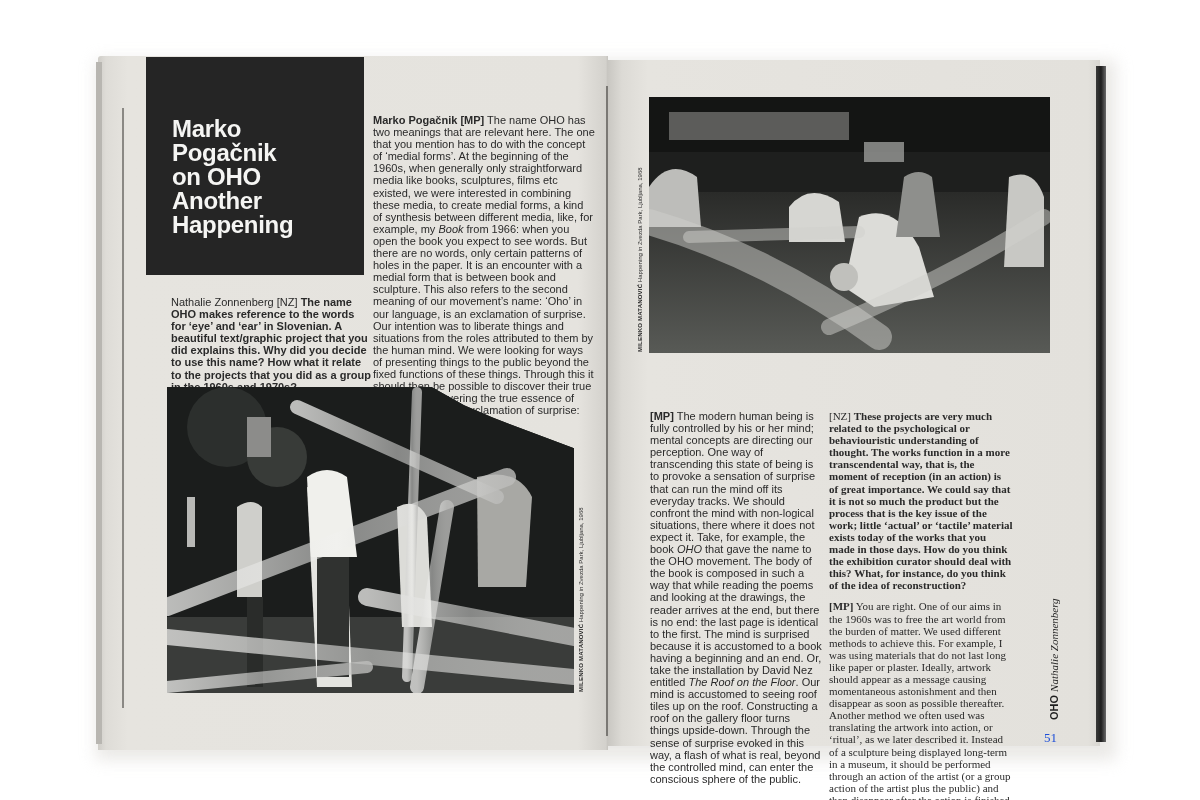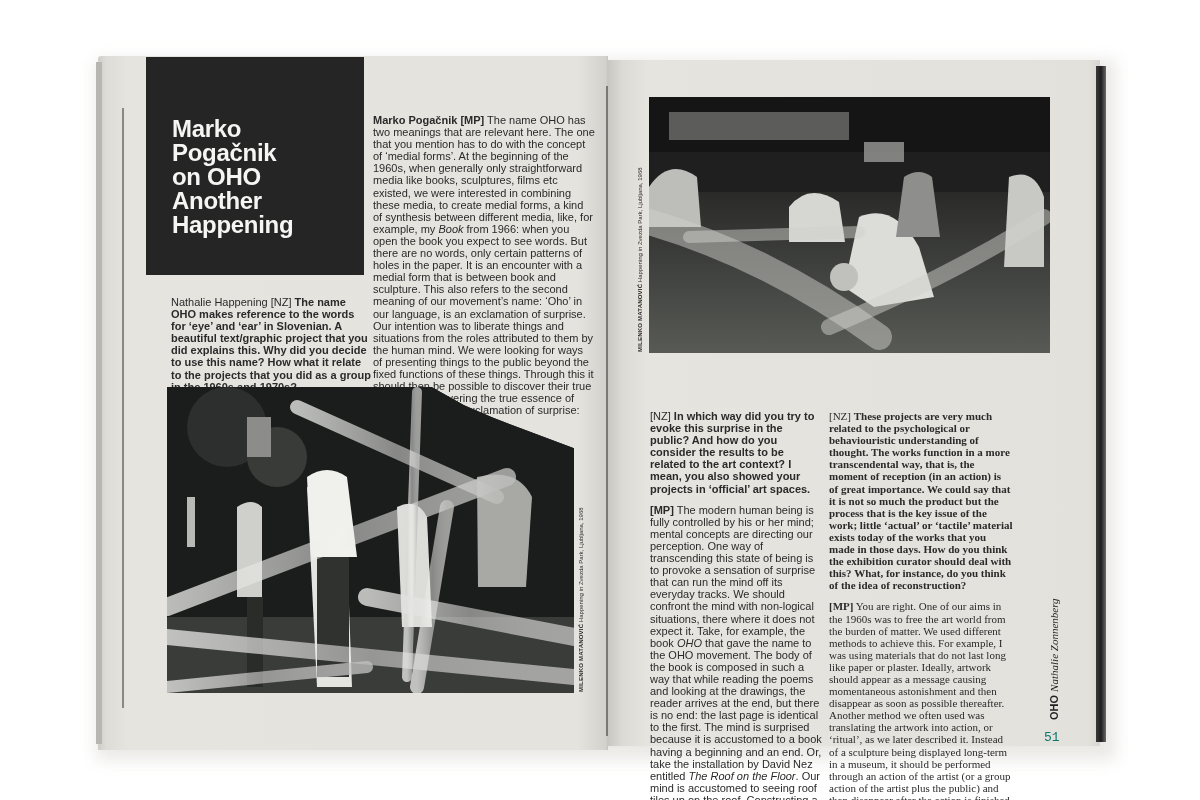--- a/index.html
+++ b/index.html
@@ -27,21 +27,21 @@
   .photo{position:absolute;overflow:hidden;}
   .photo1{left:167px;top:387px;width:407px;height:306px;background:#1c1f1e;clip-path:polygon(0 0,65% 0,73% 6%,80% 10%,100% 20%,100% 100%,0 100%);}
   .photo2{left:649px;top:97px;width:401px;height:256px;background:#222;}
   .caption{position:absolute;font-size:6px;color:#2a2a2a;white-space:nowrap;transform-origin:left top;transform:rotate(-90deg);}
   .caption b{letter-spacing:.2px;}
   .cap1{left:578px;top:692px;}
   .cap2{left:637px;top:352px;}
   .runner{position:absolute;left:1048px;top:720px;transform-origin:left top;transform:rotate(-90deg);white-space:nowrap;font-size:11px;color:#1e1e1e;}
   .runner .oho{font-weight:bold;}
   .runner .nm{font-family:"Liberation Serif",serif;font-style:italic;}
-  .pageno{position:absolute;left:1044px;top:730px;font-family:Liberation Mono, monospace;font-size:13px;color:#0f766e;}
+  .pageno{position:absolute;left:1044px;top:730px;font-family:Liberation Serif, serif;font-size:13px;color:#1d4ed8;}
 </style>
 </head>
 <body>
 
 <div class="spread">
   <div class="shadow"></div>
   <div class="page page-left"></div>
   <div class="page page-right"></div>
   <div class="edge-left"></div>
   <div class="edge-left2"></div>
@@ -52,21 +52,21 @@
     <h1 class="title">
       <span>Marko</span>
       <span>Pogačnik</span>
       <span>on OHO</span>
       <span>Another</span>
       <span>Happening</span>
     </h1>
   </div>
 
   <div class="txt intro">
-    <p><span>Nathalie Happening [NZ]</span> <span class="b">The name OHO makes reference to the words for ‘eye’ and ‘ear’ in Slovenian. A beautiful text/graphic project that you did explains this. Why did you decide to use this name? How what it relate to the projects that you did as a group in the 1960s and 1970s?</span></p>
+    <p><span>Nathalie Zonnenberg [NZ]</span> <span class="b">The name OHO makes reference to the words for ‘eye’ and ‘ear’ in Slovenian. A beautiful text/graphic project that you did explains this. Why did you decide to use this name? How what it relate to the projects that you did as a group in the 1960s and 1970s?</span></p>
   </div>
 
   <div class="txt col-mp">
     <p><span class="b">Marko Pogačnik [MP]</span><span> The name OHO has two meanings that are relevant here. The one that you mention has to do with the concept of ‘medial forms’. At the beginning of the 1960s, when generally only straightforward media like books, sculptures, films etc existed, we were interested in combining these media, to create medial forms, a kind of synthesis between different media, like, for example, my </span><span class="i">Book</span><span> from 1966: when you open the book you expect to see words. But there are no words, only certain patterns of holes in the paper. It is an encounter with a medial form that is between book and sculpture. This also refers to the second meaning of our movement’s name: ‘Oho’ in our language, is an exclamation of surprise. Our intention was to liberate things and situations from the roles attributed to them by the human mind. We were looking for ways of presenting things to the public beyond the fixed functions of these things. Through this it should then be possible to discover their true essence. Discovering the true essence of things evokes this exclamation of surprise: ‘Oho!’</span></p>
   </div>
 
   <div class="photo photo1">
     <svg width="407" height="306" viewBox="0 0 407 306">
       <defs>
         <linearGradient id="tube" x1="0" x2="1">
@@ -124,21 +124,20 @@
       <g stroke="#cfcfcb" stroke-opacity=".5" fill="none" stroke-linecap="round">
         <path d="M0 125 Q120 160 230 240" stroke-width="26"></path>
         <path d="M180 230 Q300 180 395 120" stroke-width="16"></path>
         <path d="M40 140 L210 135" stroke-width="12"></path>
       </g>
     </svg>
   </div>
   <div class="caption cap2"><b>MILENKO MATANOVIĆ</b> <span>Happening in Zvezda Park, Ljubljana, 1968</span></div>
 
   <div class="txt col-r1">
-    <p><span>[NZ]</span> <span class="b">In which way did you try to evoke this surprise in the public? And how do you consider the results to be related to the art context? I mean, you also showed your projects in ‘official’ art spaces.</span></p>
     <p><span class="b">[MP]</span><span> The modern human being is fully controlled by his or her mind; mental concepts are directing our perception. One way of transcending this state of being is to provoke a sensation of surprise that can run the mind off its everyday tracks. We should confront the mind with non-logical situations, there where it does not expect it. Take, for example, the book </span><span class="i">OHO</span><span> that gave the name to the OHO movement. The body of the book is composed in such a way that while reading the poems and looking at the drawings, the reader arrives at the end, but there is no end: the last page is identical to the first. The mind is surprised because it is accustomed to a book having a beginning and an end. Or, take the installation by David Nez entitled </span><span class="i">The Roof on the Floor</span><span>. Our mind is accustomed to seeing roof tiles up on the roof. Constructing a roof on the gallery floor turns things upside-down. Through the sense of surprise evoked in this way, a flash of what is real, beyond the controlled mind, can enter the conscious sphere of the public.</span></p>
   </div>
 
   <div class="txt col-r2">
     <p><span>[NZ]</span> <span class="b">These projects are very much related to the psychological or behaviouristic understanding of thought. The works function in a more transcendental way, that is, the moment of reception (in an action) is of great importance. We could say that it is not so much the product but the process that is the key issue of the work; little ‘actual’ or ‘tactile’ material exists today of the works that you made in those days. How do you think the exhibition curator should deal with this? What, for instance, do you think of the idea of reconstruction?</span></p>
     <p><span class="b">[MP]</span><span> You are right. One of our aims in the 1960s was to free the art world from the burden of matter. We used different methods to achieve this. For example, I was using materials that do not last long like paper or plaster. Ideally, artwork should appear as a message causing momentaneous astonishment and then disappear as soon as possible thereafter. Another method we often used was translating the artwork into action, or ‘ritual’, as we later described it. Instead of a sculpture being displayed long-term in a museum, it should be performed through an action of the artist (or a group action of the artist plus the public) and then disappear after the action is finished. We also often</span></p>
   </div>
 
   <div class="runner"><span class="oho">OHO</span> <span class="nm">Nathalie Zonnenberg</span></div>
   <div class="pageno">51</div>

